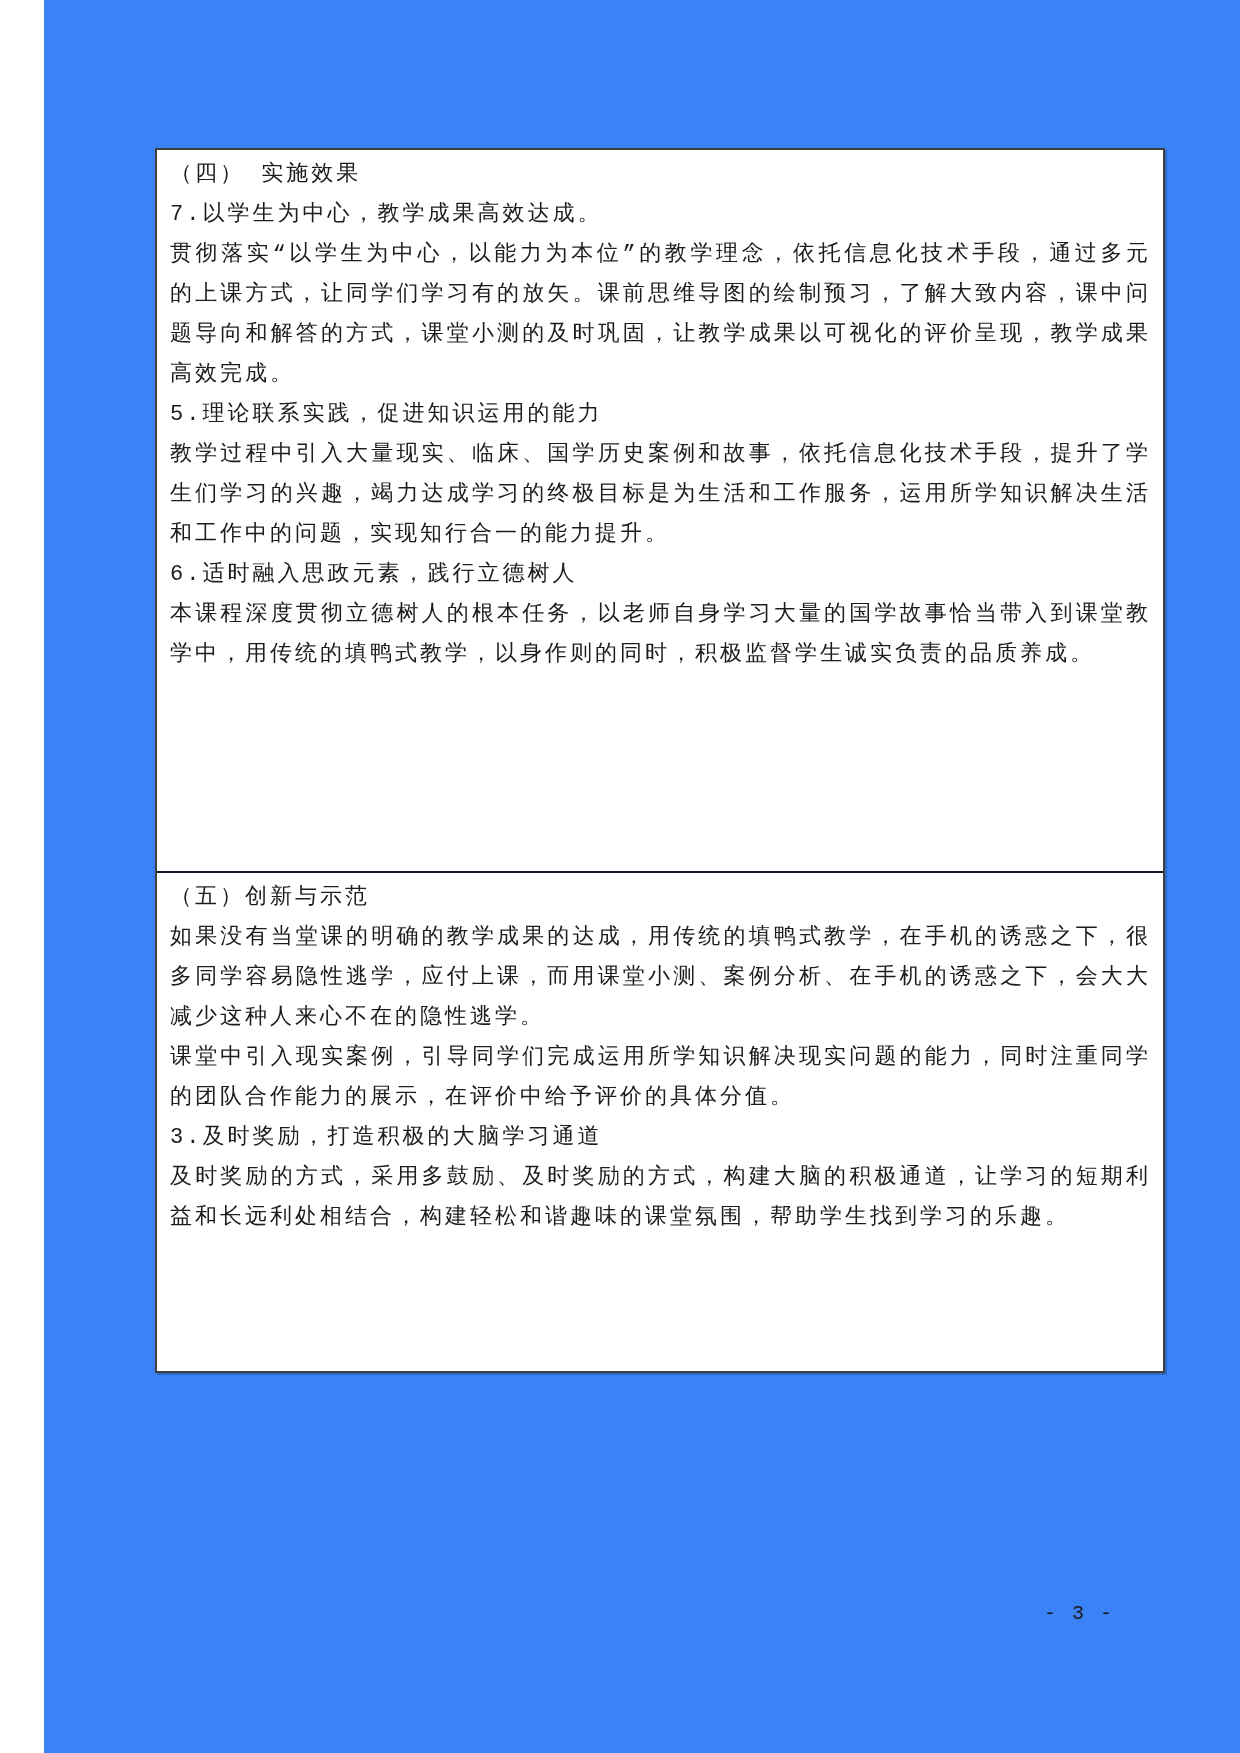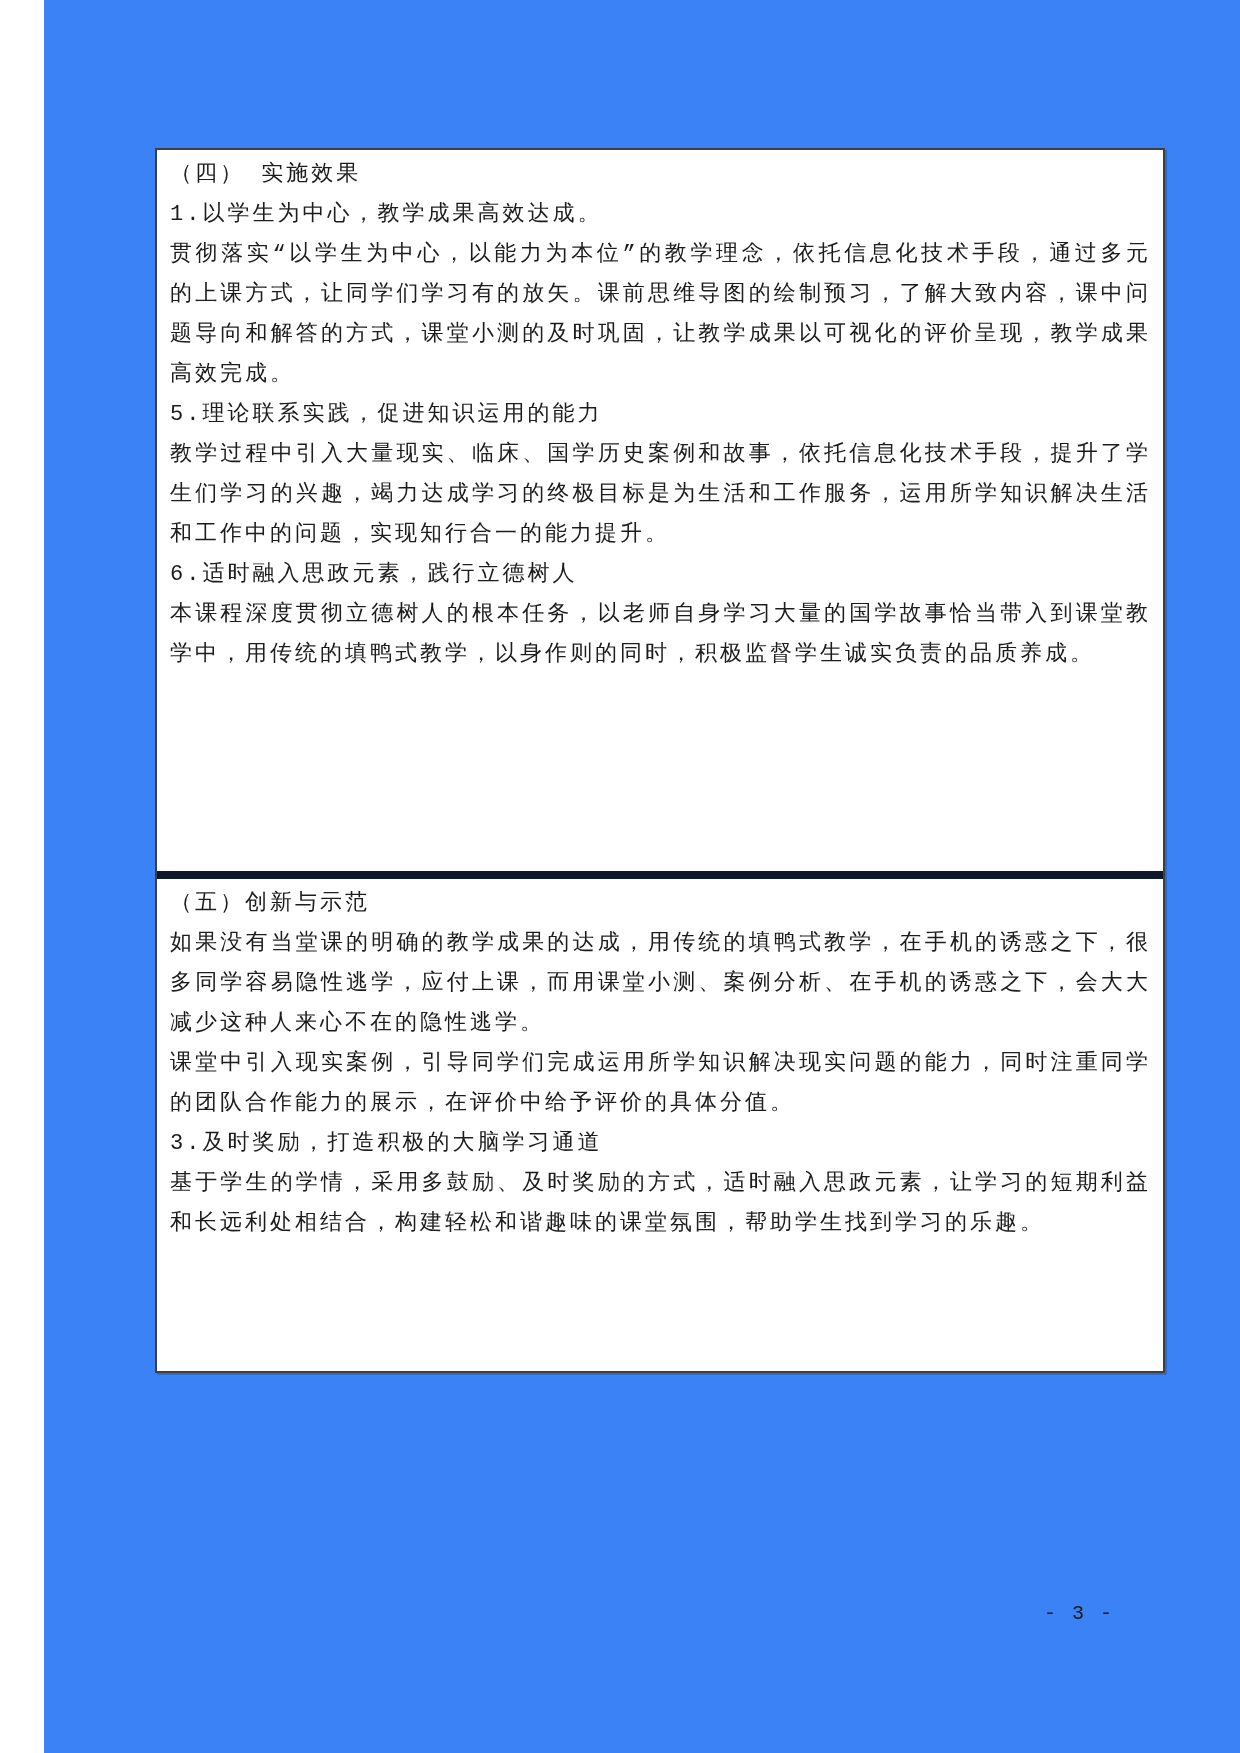--- a/index.html
+++ b/index.html
@@ -25,21 +25,21 @@
   }
   .cell {
     padding: 5px 12px 0 13px;
     font-size: 22px;
     line-height: 40px;
     letter-spacing: 3px;
     text-align: justify;
   }
   .cell p { margin: 0; }
   .cell-effects { height: 721px; }
-  .cell-innovation { height: 500px; border-top: 8px solid #0f172a; }
+  .cell-innovation { height: 500px; border-top: 2px solid #0f172a; }
   .cell-heading { text-align: left; }
   .page-number {
     position: absolute;
     left: 995px;
     top: 1602px;
     width: 80px;
     text-align: center;
     font-size: 20px;
     letter-spacing: 2px;
     color: #1c1c1c;
@@ -47,33 +47,33 @@
 </style>
 </head>
 <body>
 
 <div class="page">
 
   <div class="doc-table">
 
     <div class="cell cell-effects">
       <p class="cell-heading">（四） 实施效果</p>
-      <p>1.以学生为中心，教学成果高效达成。</p>
+      <p>7.以学生为中心，教学成果高效达成。</p>
       <p>贯彻落实“以学生为中心，以能力为本位”的教学理念，依托信息化技术手段，通过多元的上课方式，让同学们学习有的放矢。课前思维导图的绘制预习，了解大致内容，课中问题导向和解答的方式，课堂小测的及时巩固，让教学成果以可视化的评价呈现，教学成果高效完成。</p>
       <p>5.理论联系实践，促进知识运用的能力</p>
       <p>教学过程中引入大量现实、临床、国学历史案例和故事，依托信息化技术手段，提升了学生们学习的兴趣，竭力达成学习的终极目标是为生活和工作服务，运用所学知识解决生活和工作中的问题，实现知行合一的能力提升。</p>
       <p>6.适时融入思政元素，践行立德树人</p>
       <p>本课程深度贯彻立德树人的根本任务，以老师自身学习大量的国学故事恰当带入到课堂教学中，用传统的填鸭式教学，以身作则的同时，积极监督学生诚实负责的品质养成。</p>
     </div>
 
     <div class="cell cell-innovation">
       <p class="cell-heading">（五）创新与示范</p>
       <p>如果没有当堂课的明确的教学成果的达成，用传统的填鸭式教学，在手机的诱惑之下，很多同学容易隐性逃学，应付上课，而用课堂小测、案例分析、在手机的诱惑之下，会大大减少这种人来心不在的隐性逃学。</p>
       <p>课堂中引入现实案例，引导同学们完成运用所学知识解决现实问题的能力，同时注重同学的团队合作能力的展示，在评价中给予评价的具体分值。</p>
       <p>3.及时奖励，打造积极的大脑学习通道</p>
-      <p>基于学生的学情，采用多鼓励、及时奖励的方式，适时融入思政元素，让学习的短期利益和长远利处相结合，构建轻松和谐趣味的课堂氛围，帮助学生找到学习的乐趣。</p>
+      <p>及时奖励的方式，采用多鼓励、及时奖励的方式，构建大脑的积极通道，让学习的短期利益和长远利处相结合，构建轻松和谐趣味的课堂氛围，帮助学生找到学习的乐趣。</p>
     </div>
 
   </div>
 
   <div class="page-number">- 3 -</div>
 
 </div>
 
 </body></html>

